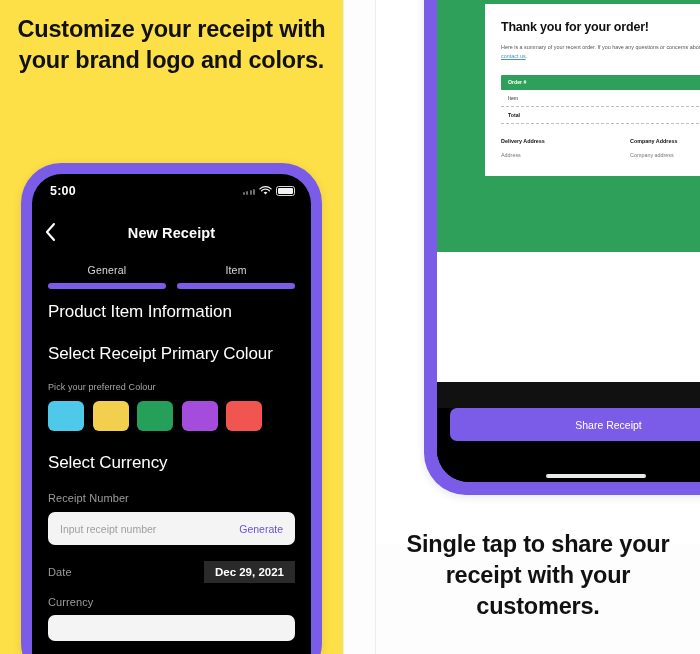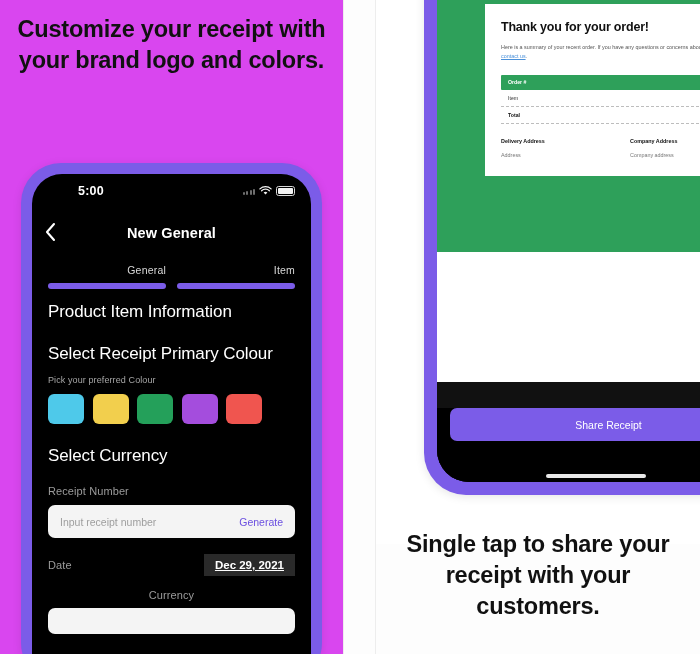--- a/index.html
+++ b/index.html
@@ -10,21 +10,21 @@
     overflow: hidden;
   }
   .stage { position: relative; width: 700px; height: 654px; background: #fdfdfd; overflow: hidden; }
 
   
   .divider { position: absolute; top: 0; width: 1px; height: 654px; background: #ededed; }
   .divider.d1 { left: 343px; }
   .divider.d2 { left: 375px; }
 
   
-  .left-panel { position: absolute; left: 0; top: 0; width: 343px; height: 654px; background: #d946ef; }
+  .left-panel { position: absolute; left: 0; top: 0; width: 343px; height: 654px; background: #fde047; }
   .caption-top {
     position: absolute; left: 8px; top: 14px; width: 327px;
     text-align: center; font-weight: bold; font-size: 23.5px;
     line-height: 1.32; color: #111111; letter-spacing: -0.2px;
   }
 
   
   .phone-left {
     position: absolute; left: 21px; top: 163px; width: 301px; height: 520px;
     background: #7b5ce8; border-radius: 40px 40px 40px 40px;
@@ -37,68 +37,68 @@
   }
   .notch {
     position: absolute; left: 50%; transform: translateX(-50%); top: 0;
     width: 124px; height: 23px; background: #000; border-radius: 0 0 17px 17px; z-index: 4;
   }
   .statusbar {
     position: absolute; left: 0; top: 0; width: 100%; height: 30px;
     display: flex; align-items: center; justify-content: space-between;
     padding: 4px 16px 0 18px; z-index: 5;
   }
-  .clock { color: #fff; font-size: 12.5px; font-weight: bold; letter-spacing: .2px; margin-left: 28px; }
+  .clock { color: #fff; font-size: 12.5px; font-weight: bold; letter-spacing: .2px; }
   .status-right { display: flex; align-items: center; gap: 4px; }
   .sig-dots { display: flex; gap: 1.5px; align-items: flex-end; height: 8px; }
   .sig-dots i { display: block; width: 2px; background: #6e6e6e; border-radius: 1px; }
   .sig-dots i:nth-child(1){height:3px}.sig-dots i:nth-child(2){height:4px}
   .sig-dots i:nth-child(3){height:5px}.sig-dots i:nth-child(4){height:6px}
   .wifi svg { display: block; }
   .batt { width: 19px; height: 9.5px; border: 1.2px solid #d8d8d8; border-radius: 2.6px; padding: 1px; }
   .batt span { display: block; width: 100%; height: 100%; background: #f2f2f2; border-radius: 1px; }
 
   .navbar { position: absolute; left: 0; top: 48px; width: 100%; height: 28px; }
   .back-chevron { position: absolute; left: 12px; top: 0px; cursor: pointer; }
   .nav-title {
     width: 100%; text-align: center; color: #ffffff;
     font-size: 14.5px; font-weight: bold; letter-spacing: .1px; line-height: 22px;
   }
 
   .tabs { position: absolute; left: 16px; top: 90px; width: 247px; display: flex; gap: 11px; }
-  .tab { flex: 1; text-align: right; cursor: pointer; }
+  .tab { flex: 1; text-align: center; cursor: pointer; }
   .tab-label { color: #d9d9d9; font-size: 10.5px; letter-spacing: .2px; }
   .tab-underline { margin-top: 7px; height: 6px; border-radius: 4px; background: #7b5ce8; }
 
   .content-left { position: absolute; left: 16px; top: 128px; width: 247px; }
   .section-title { color: #ffffff; font-size: 17px; font-weight: normal; letter-spacing: -.1px; }
   .add-item-btn {
     margin-top: 14px; height: 37px; border: 1px solid #6a6a6a; border-radius: 7px;
     display: flex; align-items: center; justify-content: center;
     color: #f0f0f0; font-size: 12px; cursor: pointer;
   }
   .h-gap-22 { height: 22px; }
-  .sub-label { color: #a6a6a6; font-size: 9px; margin-top: 11px; letter-spacing: .1px; }
+  .sub-label { color: #a6a6a6; font-size: 9px; margin-top: 18px; letter-spacing: .1px; }
   .swatches { display: flex; gap: 8.5px; margin-top: 9px; }
   .swatch { width: 36px; height: 30px; border-radius: 6px; cursor: pointer; }
 
   .field-label { color: #9b9b9b; font-size: 11px; letter-spacing: .1px; }
   .receipt-input {
     margin-top: 8px; height: 33px; background: #f4f4f4; border-radius: 7px;
     display: flex; align-items: center; justify-content: space-between;
     padding: 0 12px; cursor: text;
   }
   .receipt-input .ph { color: #9e9e9e; font-size: 10.5px; }
   .generate { color: #6b4fe0; font-size: 10.5px; cursor: pointer; margin-left: 43px; }
   .date-row { margin-top: 16px; display: flex; align-items: center; justify-content: space-between; }
   .date-chip {
     background: #2a2a2a; border-radius: 0; padding: 5px 11px;
-    color: #ffffff; font-size: 11.5px; font-weight: bold; cursor: pointer; text-decoration: underline;
-  }
-  .currency-label { margin-top: 13px; text-align: center; }
+    color: #ffffff; font-size: 11.5px; font-weight: bold; cursor: pointer;
+  }
+  .currency-label { margin-top: 13px; }
   .currency-input { margin-top: 7px; height: 26px; background: #f4f4f4; border-radius: 7px; }
 
   
   .right-panel { position: absolute; left: 376px; top: 0; width: 324px; height: 544px; background: #ffffff; }
   .phone-right {
     position: absolute; left: 48px; top: -60px; width: 330px; height: 555px;
     background: #7b5ce8; border-radius: 42px; box-shadow: 0 2px 10px rgba(0,0,0,.10);
     overflow: hidden;
   }
   .screen-right {
@@ -182,21 +182,21 @@
               </div>
           </div>
         </div>
 
         <div class="navbar">
           <div class="back-chevron">
             <svg width="13" height="20" viewBox="0 0 13 20">
               <path d="M10 2 L3 10 L10 18" stroke="#ffffff" stroke-width="2.1" fill="none" stroke-linecap="round" stroke-linejoin="round"></path>
             </svg>
           </div>
-          <div class="nav-title">New General</div>
+          <div class="nav-title">New Receipt</div>
         </div>
 
         <div class="tabs">
           <div class="tab">
             <div class="tab-label">General</div>
             <div class="tab-underline"></div>
           </div>
           <div class="tab">
             <div class="tab-label">Item</div>
             <div class="tab-underline"></div>

